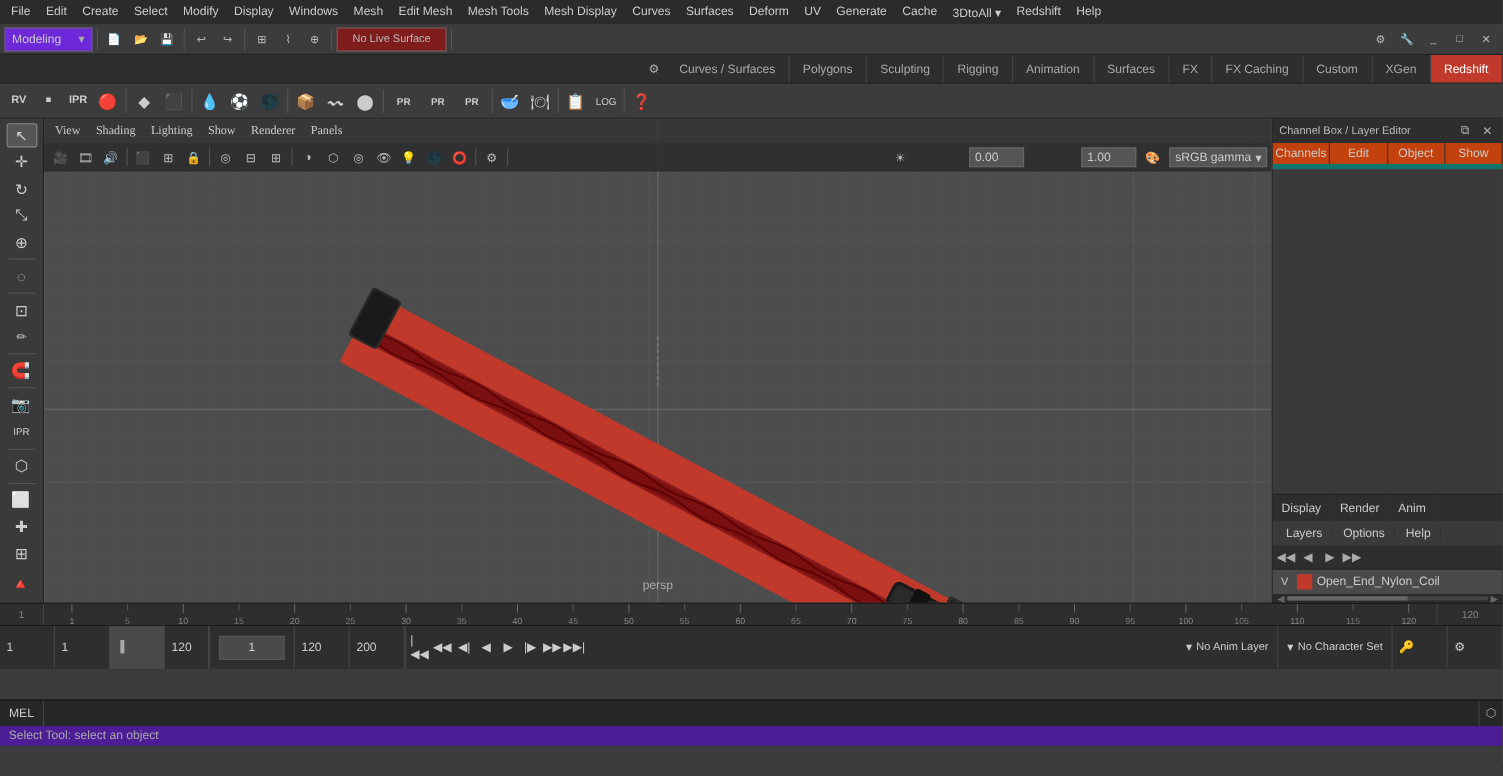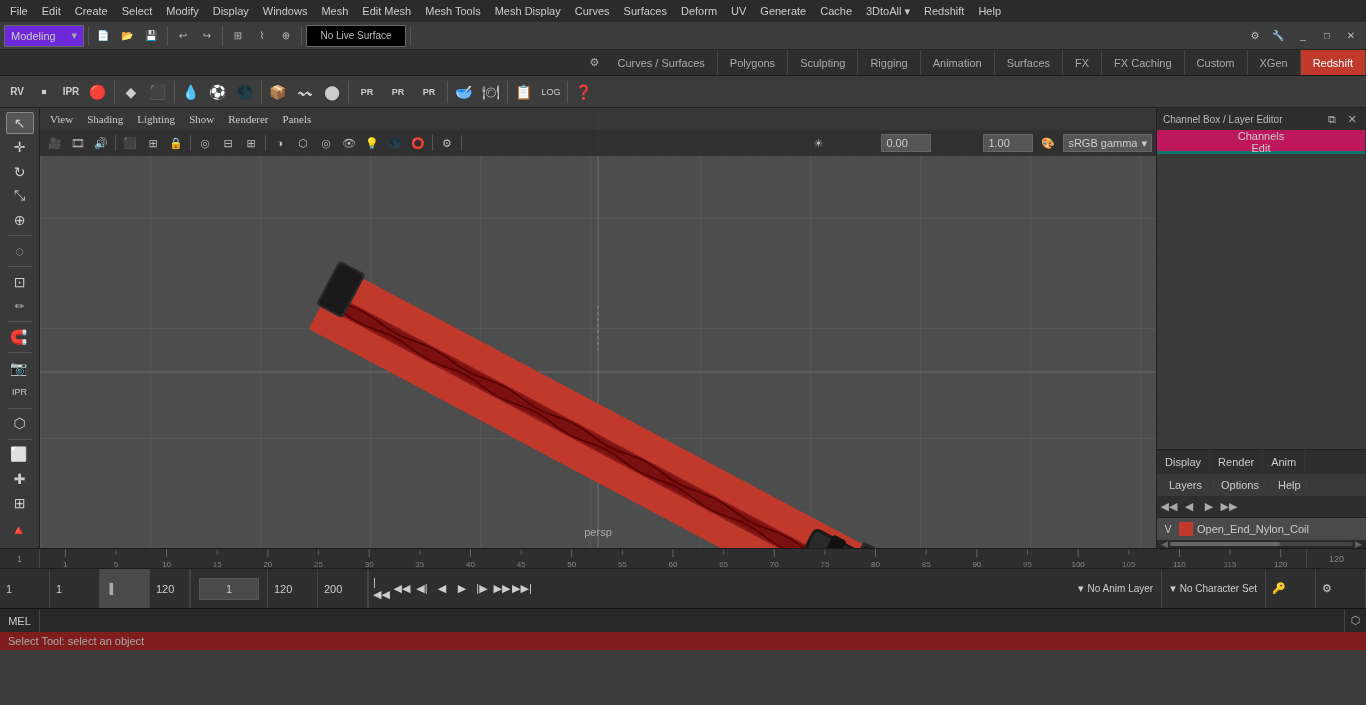--- a/index.html
+++ b/index.html
@@ -58,21 +58,21 @@
 
     
     #right-panel { width: 210px; background: #3a3a3a; border-left: 1px solid #222; display: flex; flex-direction: column; }
     #right-header { height: 22px; background: #2e2e2e; display: flex; align-items: center; padding: 0 6px; justify-content: space-between; }
     #right-header-title { font-size: 11px; color: #ccc; }
     #right-header-btns { display: flex; gap: 4px; }
     .rh-btn { width: 16px; height: 16px; display: flex; align-items: center; justify-content: center; cursor: pointer; color: #aaa; font-size: 11px; }
 
     
     #channel-box { flex: 1; display: flex; flex-direction: column; }
-    #channel-tabs { display: flex; height: 24px; background: #be185d; border-bottom: 3px solid #0f766e; flex-direction: column; }
+    #channel-tabs { display: flex; height: 24px; background: #c2410c; border-bottom: 5px solid #0f766e; }
     .ch-tab { flex: 1; display: flex; align-items: center; justify-content: center; cursor: pointer; font-size: 11px; color: #ccc; border-right: 1px solid #333; }
 
     
     #layer-section { border-top: 1px solid #222; }
     #layer-tabs { display: flex; height: 24px; background: #2e2e2e; }
     .lt-tab { padding: 0 8px; display: flex; align-items: center; cursor: pointer; font-size: 11px; color: #ccc; border-right: 1px solid #333; }
     #layer-controls { display: flex; align-items: center; height: 22px; background: #3a3a3a; padding: 0 4px; gap: 2px; }
 
     
     #layer-row { display: flex; align-items: center; height: 22px; background: #4a4a4a; padding: 0 4px; gap: 4px; }
@@ -83,27 +83,27 @@
     
     #timeline-area { height: 26px; background: #2e2e2e; border-top: 1px solid #1a1a1a; position: relative; display: flex; align-items: center; }
     #timeline-ruler { flex: 1; height: 100%; overflow: hidden; position: relative; }
 
     
     #bottom-bar { height: 40px; background: #2e2e2e; border-top: 1px solid #1a1a1a; display: flex; align-items: center; gap: 0; }
     .bb-field { height: 100%; display: flex; align-items: center; padding: 0 6px; border-right: 1px solid #444; font-size: 11px; color: #ccc; min-width: 50px; }
     .bb-dropdown { display: flex; align-items: center; gap: 4px; padding: 0 8px; height: 100%; border-right: 1px solid #444; cursor: pointer; font-size: 11px; color: #ccc; }
 
     
-    #cmd-bar { height: 24px; background: #272727; border-top: 1px solid #111; display: flex; align-items: center; }
+    #cmd-bar { height: 24px; background: #272727; border-top: 1px solid #111; display: flex; align-items: center; margin-top: 28px; }
     #cmd-lang { width: 40px; height: 100%; display: flex; align-items: center; justify-content: center; border-right: 1px solid #444; font-size: 11px; color: #ccc; cursor: pointer; }
     #cmd-input { flex: 1; height: 100%; background: transparent; border: none; color: #ccc; font-size: 11px; padding: 0 8px; outline: none; }
     #cmd-right { width: 22px; height: 100%; display: flex; align-items: center; justify-content: center; border-left: 1px solid #444; cursor: pointer; color: #aaa; }
 
     
-    #status-bar { height: 18px; background: #7f1d1d; display: flex; align-items: center; padding: 0 8px; }
+    #status-bar { height: 18px; background: #4c1d95; display: flex; align-items: center; padding: 0 8px; }
     #status-text { font-size: 11px; color: #aaa; }
 
     
     #playback-controls { display: flex; align-items: center; gap: 2px; padding: 0 4px; }
     .pb-btn { width: 18px; height: 18px; display: flex; align-items: center; justify-content: center; cursor: pointer; color: #ccc; font-size: 11px; }
 
     
     #channel-content { flex: 1; background: #3a3a3a; }
   </style>
 </head>
@@ -142,21 +142,21 @@
   <div class="tb-item">📂</div>
   <div class="tb-item">💾</div>
   <div class="tb-separator"></div>
   <div class="tb-item">↩</div>
   <div class="tb-item">↪</div>
   <div class="tb-separator"></div>
   <div class="tb-item">⊞</div>
   <div class="tb-item">⌇</div>
   <div class="tb-item">⊕</div>
   <div class="tb-separator"></div>
-  <div class="tb-item" style="min-width:100px;font-size:10px;background:#000000;border:1px solid #666;padding:0 6px">No Live Surface</div>
+  <div class="tb-item" style="min-width:100px;font-size:10px;background:#7f1d1d;border:1px solid #666;padding:0 6px">No Live Surface</div>
   <div class="tb-separator"></div>
   <div style="margin-left:auto;display:flex;gap:2px">
     <div class="tb-item">⚙</div>
     <div class="tb-item">🔧</div>
     <div class="tb-item">_</div>
     <div class="tb-item">□</div>
     <div class="tb-item">✕</div>
   </div>
 </div>
 

